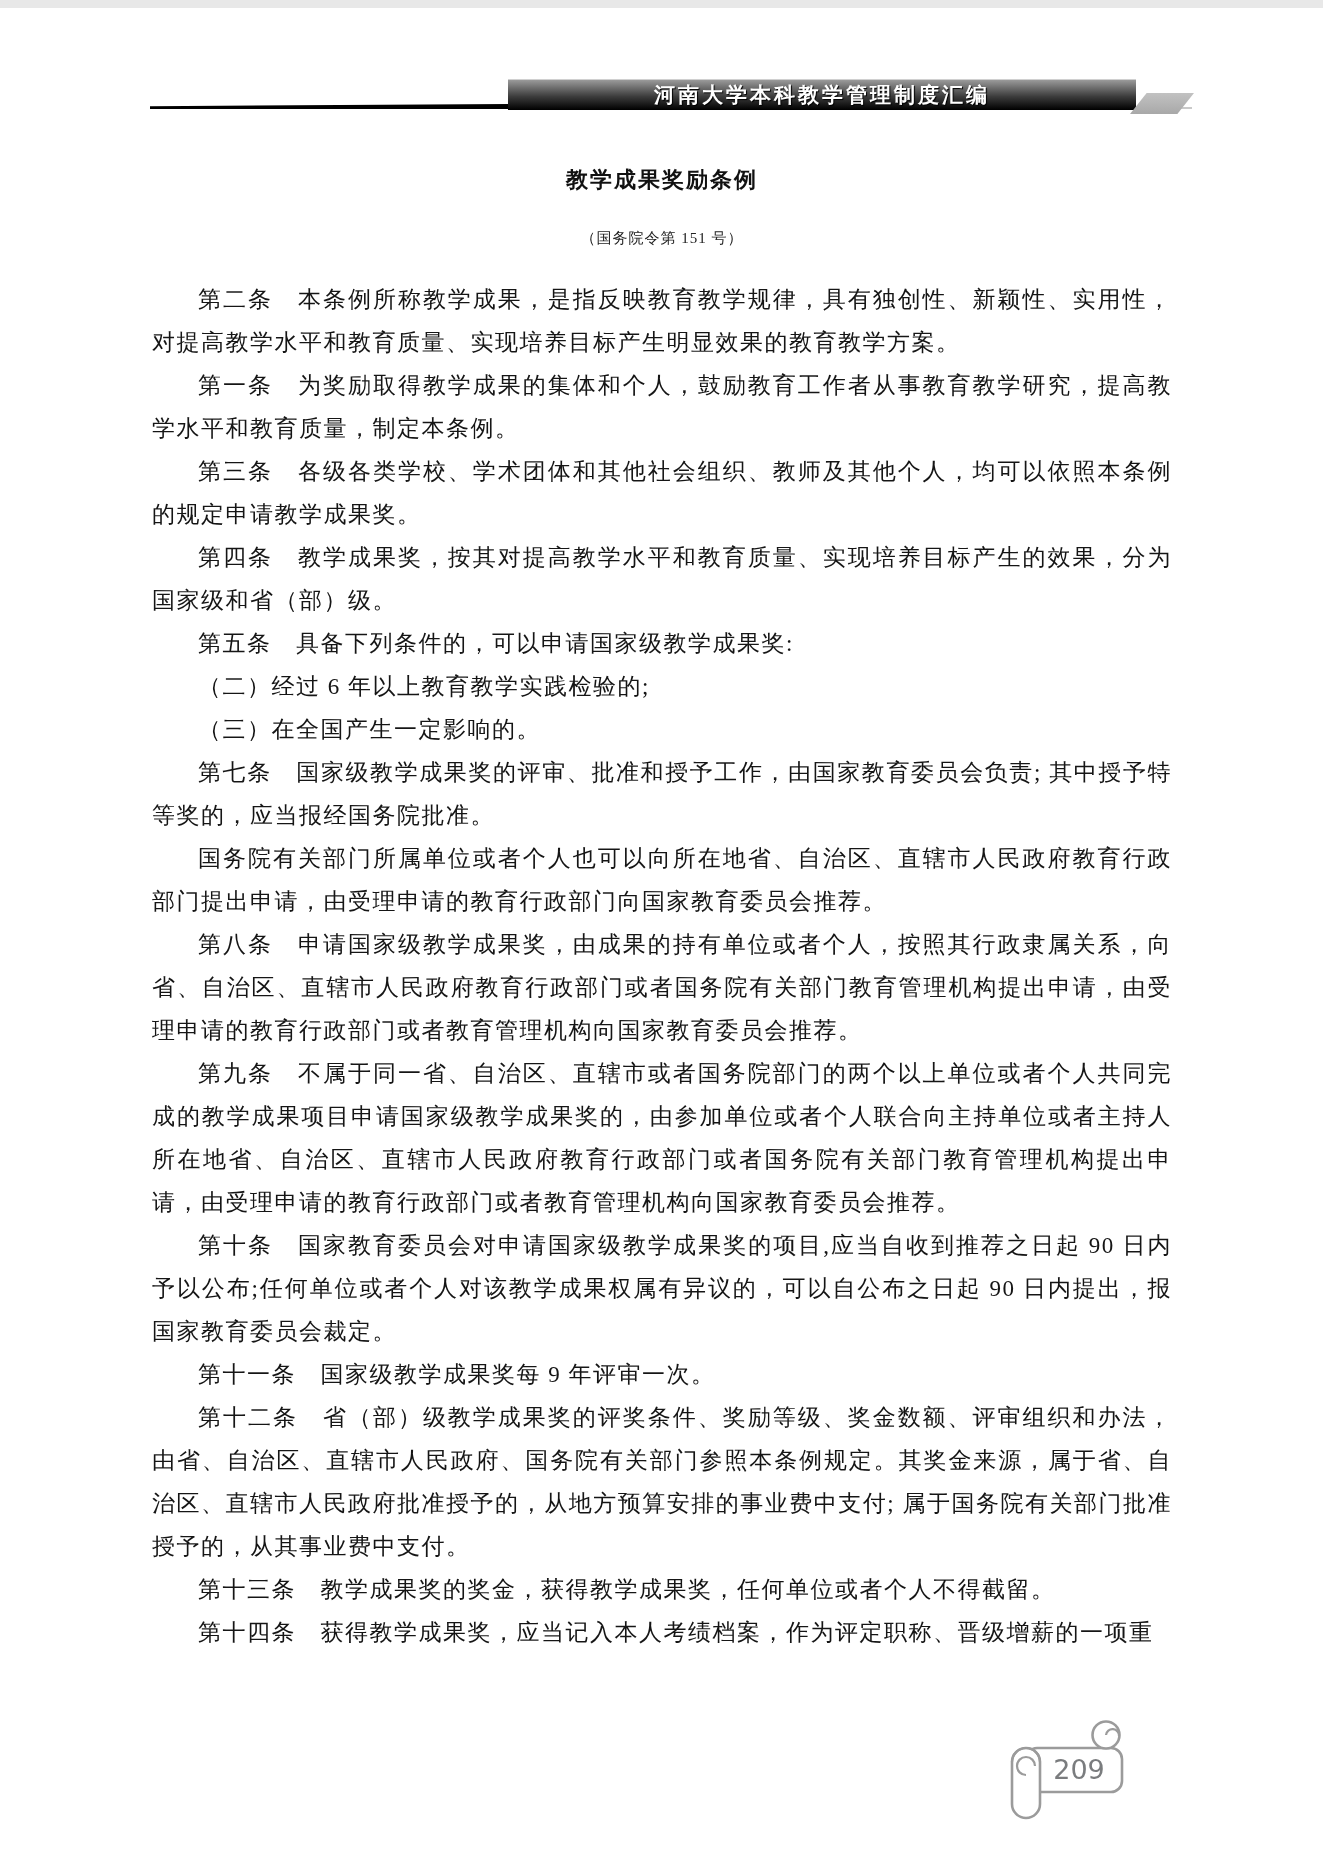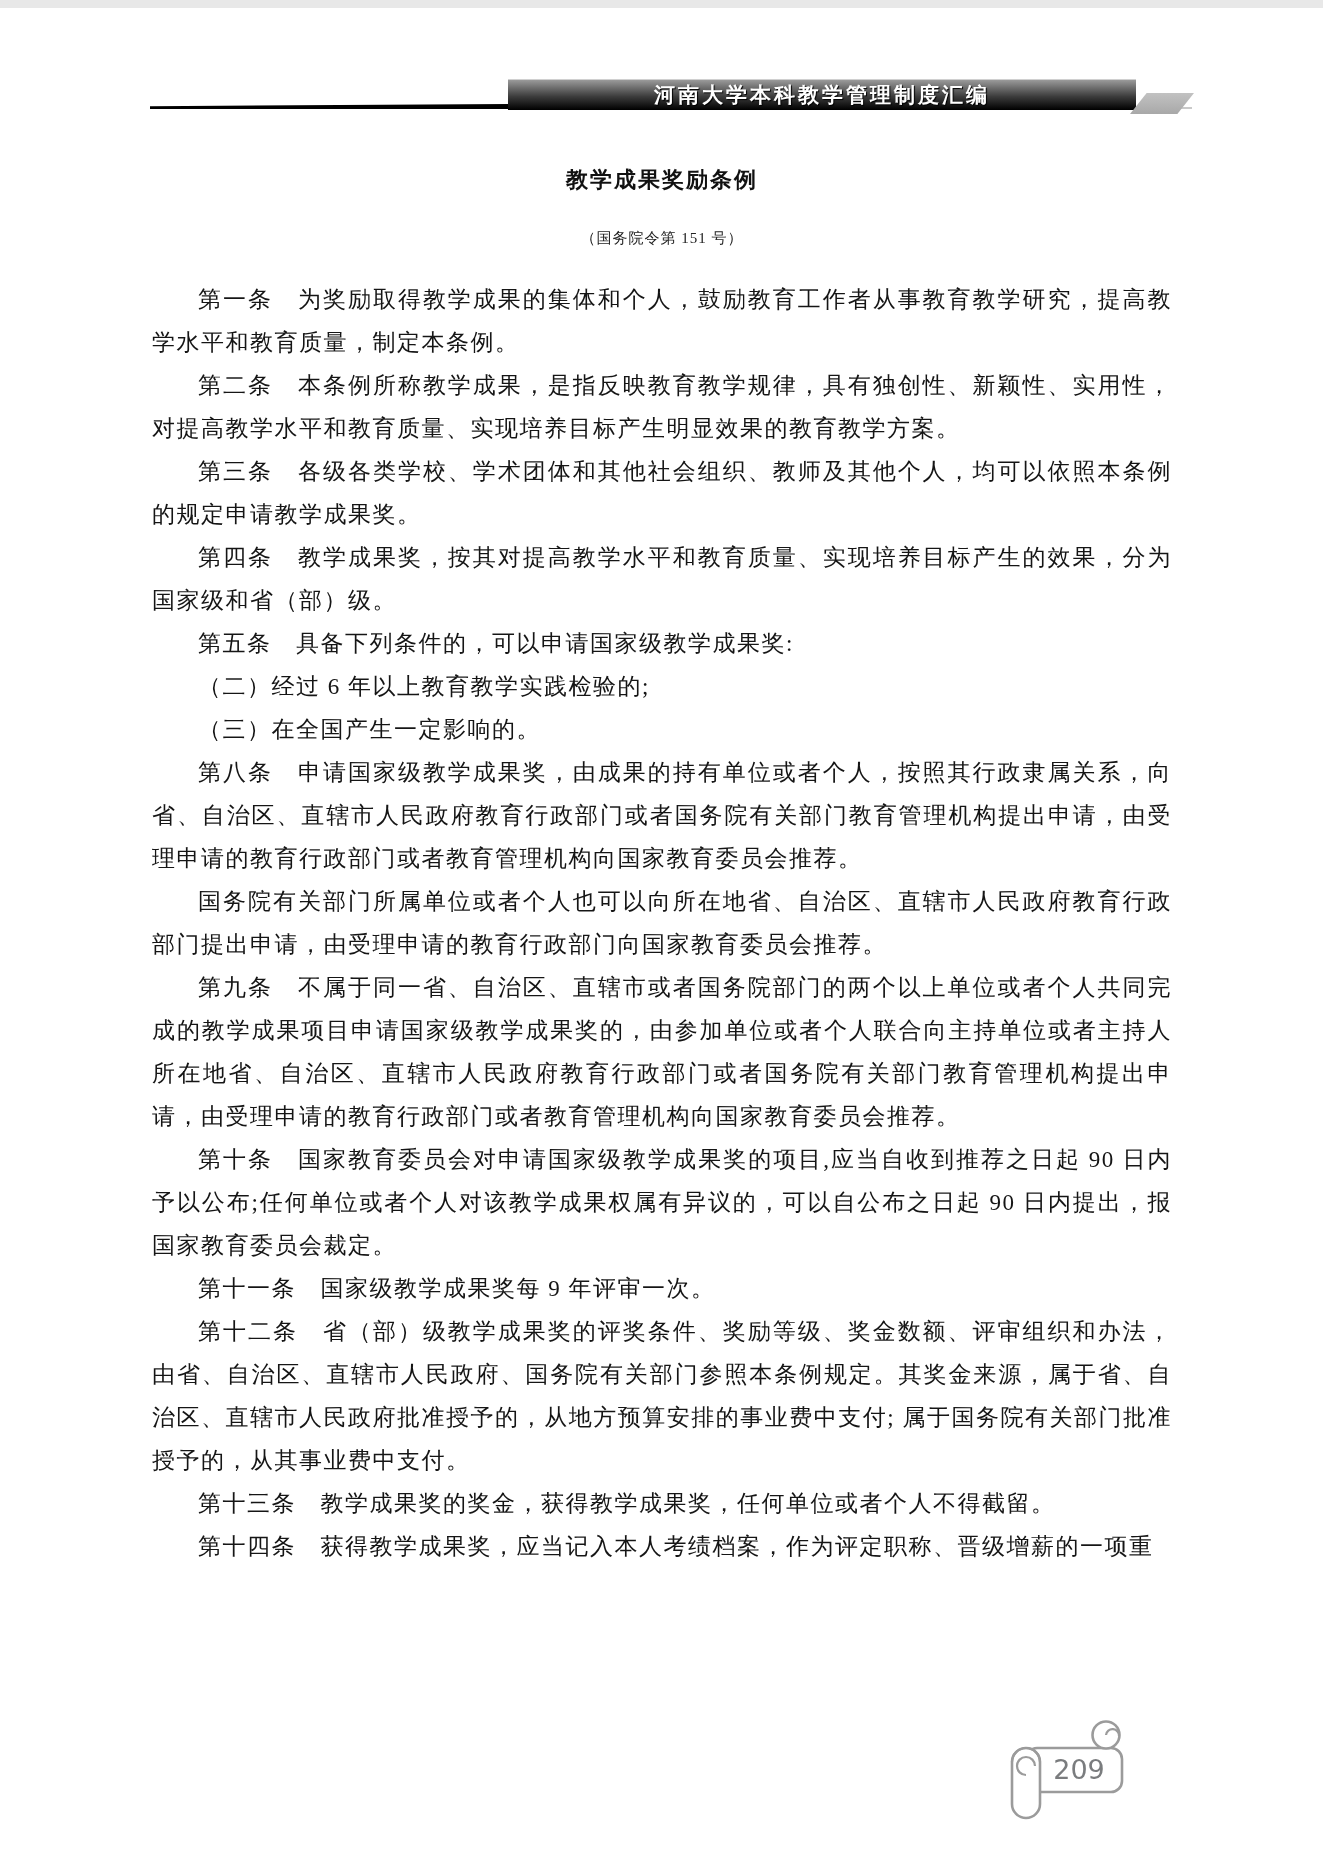--- a/index.html
+++ b/index.html
@@ -84,29 +84,30 @@
   <div class="header-thin-rule"></div>
   <div class="header-banner">
     <span class="header-banner-title">河南大学本科教学管理制度汇编</span>
   </div>
   <div class="header-arrow"></div>
 
   <div class="doc">
     <h1 class="doc-title">教学成果奖励条例</h1>
     <div class="doc-subtitle">（国务院令第 151 号）</div>
     <section class="doc-body">
+        <p>第二条　本条例所称教学成果，是指反映教育教学规律，具有独创性、新颖性、实用性，对提高教学水平和教育质量、实现培养目标产生明显效果的教育教学方案。</p>
         <p>第一条　为奖励取得教学成果的集体和个人，鼓励教育工作者从事教育教学研究，提高教学水平和教育质量，制定本条例。</p>
-        <p>第二条　本条例所称教学成果，是指反映教育教学规律，具有独创性、新颖性、实用性，对提高教学水平和教育质量、实现培养目标产生明显效果的教育教学方案。</p>
         <p>第三条　各级各类学校、学术团体和其他社会组织、教师及其他个人，均可以依照本条例的规定申请教学成果奖。</p>
         <p>第四条　教学成果奖，按其对提高教学水平和教育质量、实现培养目标产生的效果，分为国家级和省（部）级。</p>
         <p>第五条　具备下列条件的，可以申请国家级教学成果奖:</p>
         <p>（二）经过 6 年以上教育教学实践检验的;</p>
         <p>（三）在全国产生一定影响的。</p>
+        <p>第七条　国家级教学成果奖的评审、批准和授予工作，由国家教育委员会负责; 其中授予特等奖的，应当报经国务院批准。</p>
+        <p>国务院有关部门所属单位或者个人也可以向所在地省、自治区、直辖市人民政府教育行政部门提出申请，由受理申请的教育行政部门向国家教育委员会推荐。</p>
         <p>第八条　申请国家级教学成果奖，由成果的持有单位或者个人，按照其行政隶属关系，向省、自治区、直辖市人民政府教育行政部门或者国务院有关部门教育管理机构提出申请，由受理申请的教育行政部门或者教育管理机构向国家教育委员会推荐。</p>
-        <p>国务院有关部门所属单位或者个人也可以向所在地省、自治区、直辖市人民政府教育行政部门提出申请，由受理申请的教育行政部门向国家教育委员会推荐。</p>
         <p>第九条　不属于同一省、自治区、直辖市或者国务院部门的两个以上单位或者个人共同完成的教学成果项目申请国家级教学成果奖的，由参加单位或者个人联合向主持单位或者主持人所在地省、自治区、直辖市人民政府教育行政部门或者国务院有关部门教育管理机构提出申请，由受理申请的教育行政部门或者教育管理机构向国家教育委员会推荐。</p>
         <p>第十条　国家教育委员会对申请国家级教学成果奖的项目,应当自收到推荐之日起 90 日内予以公布;任何单位或者个人对该教学成果权属有异议的，可以自公布之日起 90 日内提出，报国家教育委员会裁定。</p>
         <p>第十一条　国家级教学成果奖每 9 年评审一次。</p>
         <p>第十二条　省（部）级教学成果奖的评奖条件、奖励等级、奖金数额、评审组织和办法，由省、自治区、直辖市人民政府、国务院有关部门参照本条例规定。其奖金来源，属于省、自治区、直辖市人民政府批准授予的，从地方预算安排的事业费中支付; 属于国务院有关部门批准授予的，从其事业费中支付。</p>
         <p>第十三条　教学成果奖的奖金，获得教学成果奖，任何单位或者个人不得截留。</p>
         <p>第十四条　获得教学成果奖，应当记入本人考绩档案，作为评定职称、晋级增薪的一项重</p>
       </section>
   </div>
 
   <div class="page-scroll">

